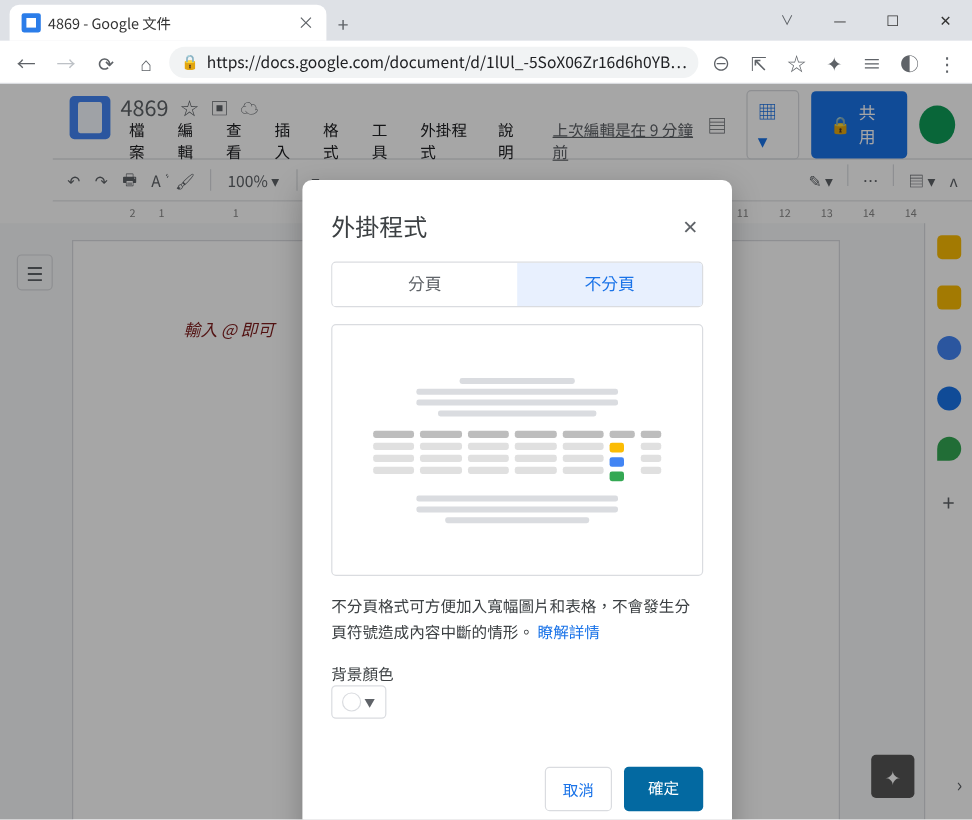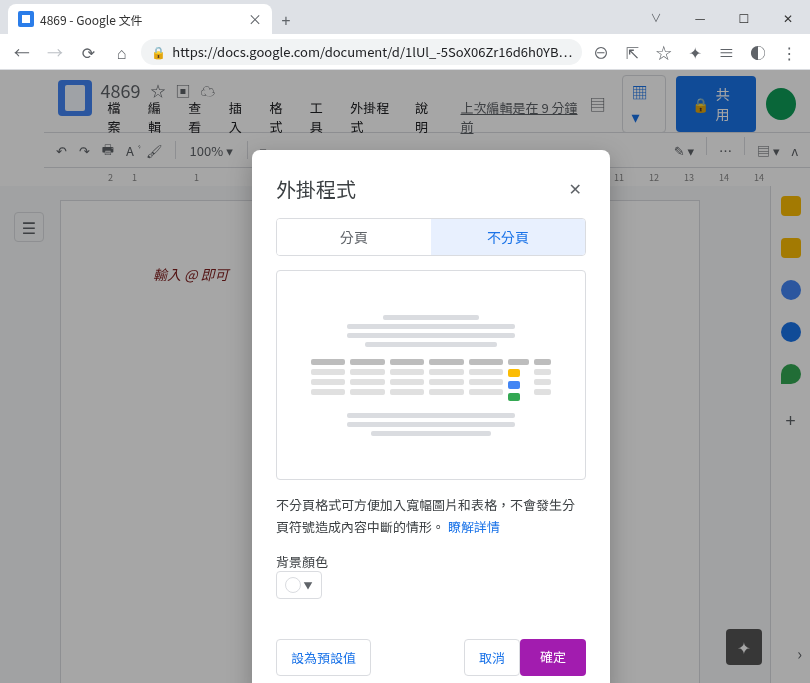--- a/index.html
+++ b/index.html
@@ -83,22 +83,22 @@
 .pv-cell.hd { background:#bdbdbd;}
 .pv-chip { width:12px; height:8px; border-radius:2px;}
 .desc { font-size: 13px; color:#3c4043; line-height: 1.7; margin-bottom: 14px;}
 .desc a { color:#1a73e8; text-decoration:none;}
 .bg-label { font-size:13px; color:#3c4043; margin-bottom:0;}
 .color-dd { width:46px; height:28px; border:1px solid #dadce0; border-radius:4px; display:flex;align-items:center;justify-content:center;gap:2px;}
 .color-sw { width:16px; height:16px; border:1px solid #dadce0; border-radius:50%; background:#fff;}
 .dd-caret { font-size:9px; color:#5f6368;}
 .dlg-footer { display:flex; align-items:center; margin-top: 40px;}
 .txt-btn { border:1px solid #dadce0; border-radius:4px; padding: 8px 14px; font-size:13px; color:#1a73e8; background:#fff;}
-.footer-right { margin-left:auto; display:flex; }
-.primary-btn { background:#a21caf; color:#fff; border-radius:4px; padding: 8px 20px; font-size:13px;}
+.footer-right { margin-left:auto; display:flex; gap:10px;}
+.primary-btn { background:#0369a1; color:#fff; border-radius:4px; padding: 8px 20px; font-size:13px;}
 </style>
 </head>
 <body>
 
 <div class="browser-titlebar">
   <div class="tab">
     <div class="tab-favicon">
         <svg viewBox="0 0 10 10">
           <rect x="1" y="1" width="8" height="8" fill="#fff"></rect>
         </svg>
@@ -284,19 +284,18 @@
   <div class="desc">
     <span>不分頁格式可方便加入寬幅圖片和表格，不會發生分頁符號造成內容中斷的情形。</span>
     <a href="#">瞭解詳情</a>
   </div>
   <div class="bg-label">背景顏色</div>
   <div class="color-dd">
     <div class="color-sw"></div>
     <div class="dd-caret">▼</div>
   </div>
   <div class="dlg-footer">
-    <div class="txt-btn">設為預設值</div>
     <div class="footer-right">
       <div class="txt-btn">取消</div>
       <div class="primary-btn">確定</div>
     </div>
   </div>
 </div>
 
 </body></html>

